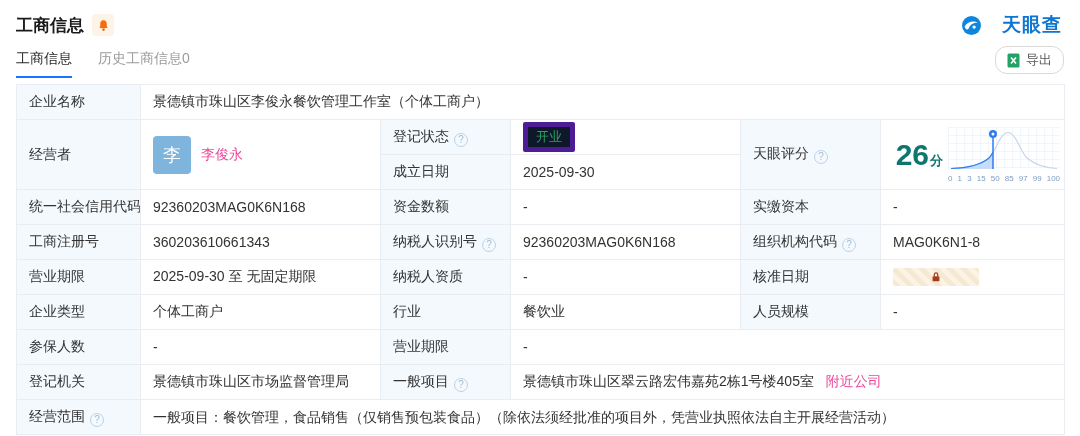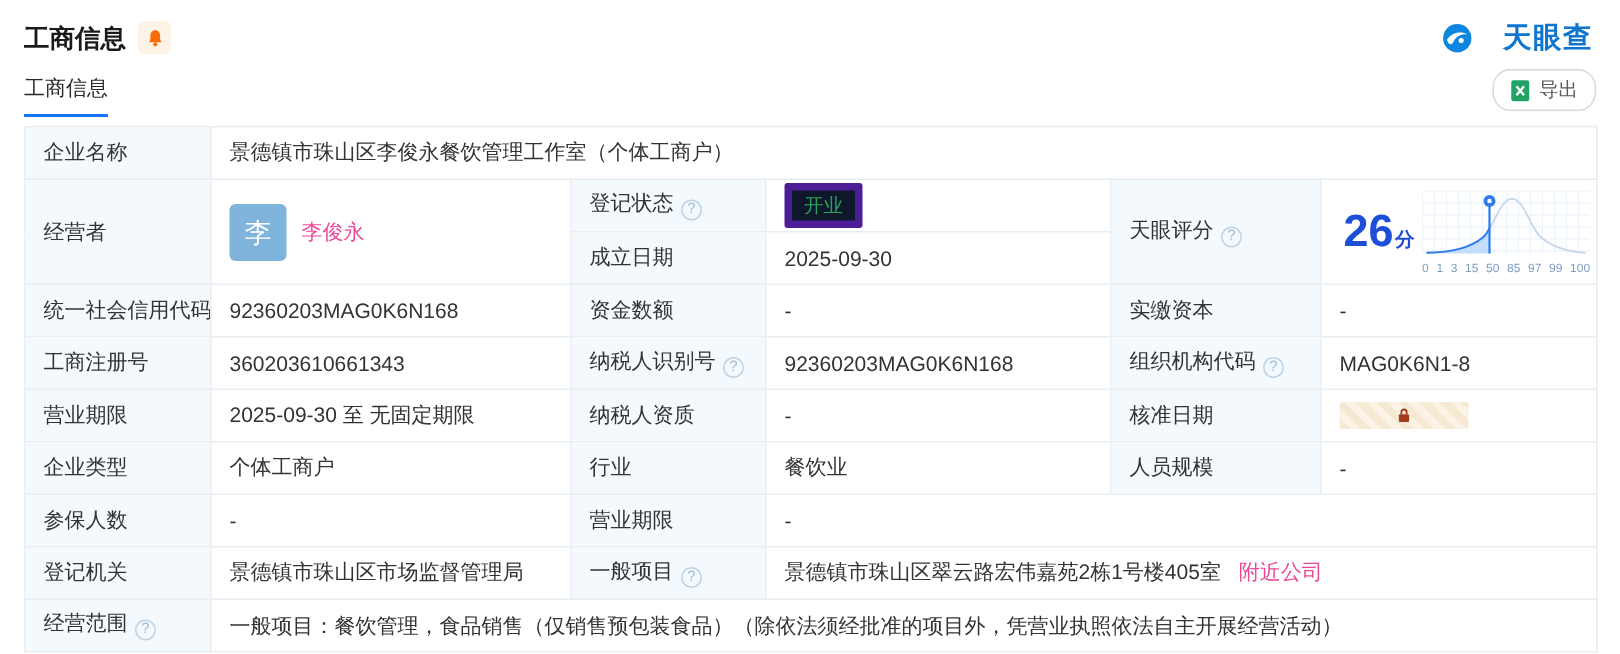--- a/index.html
+++ b/index.html
@@ -34,21 +34,21 @@
   .dash { color:#333; }
   .operator-cell { }
   .op-wrap { display:flex; align-items:center; gap:10px; }
   .avatar { width:38px; height:38px; border-radius:4px; background:#7fb5dd; color:#fff;
     font-size:18px; display:flex; align-items:center; justify-content:center; cursor:pointer; }
   a.link { color:#ec4899; text-decoration:none; cursor:pointer; }
   .badge-open { display:inline-block; padding:0 8px; line-height:20px; font-size:13px;
     color:#28a45e; background:#0f172a; border:5px solid #4c1d95; border-radius:2px; }
   .score-cell { padding:0 4px !important; }
   .score-wrap { display:flex; align-items:center; justify-content:flex-end; gap:5px; }
-  .score-num { color:#1d4ed8; font-weight:bold; font-size:30px; line-height:1;
+  .score-num { color:#0f766e; font-weight:bold; font-size:30px; line-height:1;
     white-space:nowrap; }
   .score-unit { font-size:13px; font-weight:bold; margin-left:1px; }
   .mini-chart { width:112px; }
   .ticks { display:flex; justify-content:space-between; width:112px; margin-top:1px; }
   .ticks span { font-size:8px; color:#7d9cc0; line-height:1; }
   .locked-box { display:inline-flex; align-items:center; justify-content:center;
     width:86px; height:18px; border-radius:2px; cursor:pointer;
     background:repeating-linear-gradient(45deg,#f6e9d4 0 5px,#fbf3e5 5px 10px); }
   .scope-cell { white-space:normal !important; line-height:18px; }
 </style>
@@ -71,20 +71,21 @@
       <path d="M3.5 11 C6 6.5 12 5 16.5 7.5 C13 7 9 8.5 7.5 12.5 C6 15 4 13.5 3.5 11 Z" fill="#fff"></path>
       <circle cx="12.5" cy="11.5" r="1.6" fill="#fff"></circle>
     </svg>
     <span>天眼查</span>
   </div>
 </div>
 
 <div class="tabs-row">
   <div class="tabs">
     <div class="tab active">工商信息</div>
+    <div class="tab">历史工商信息0</div>
   </div>
   <button class="export-btn">
     <svg width="13" height="15" viewBox="0 0 13 15">
       <rect x="0.5" y="0.5" width="12" height="14" rx="1.5" fill="#21a366"></rect>
       <path d="M4 4.5 L9 10.5 M9 4.5 L4 10.5" stroke="#fff" stroke-width="1.6"></path>
     </svg>
     <span>导出</span>
   </button>
 </div>
 

